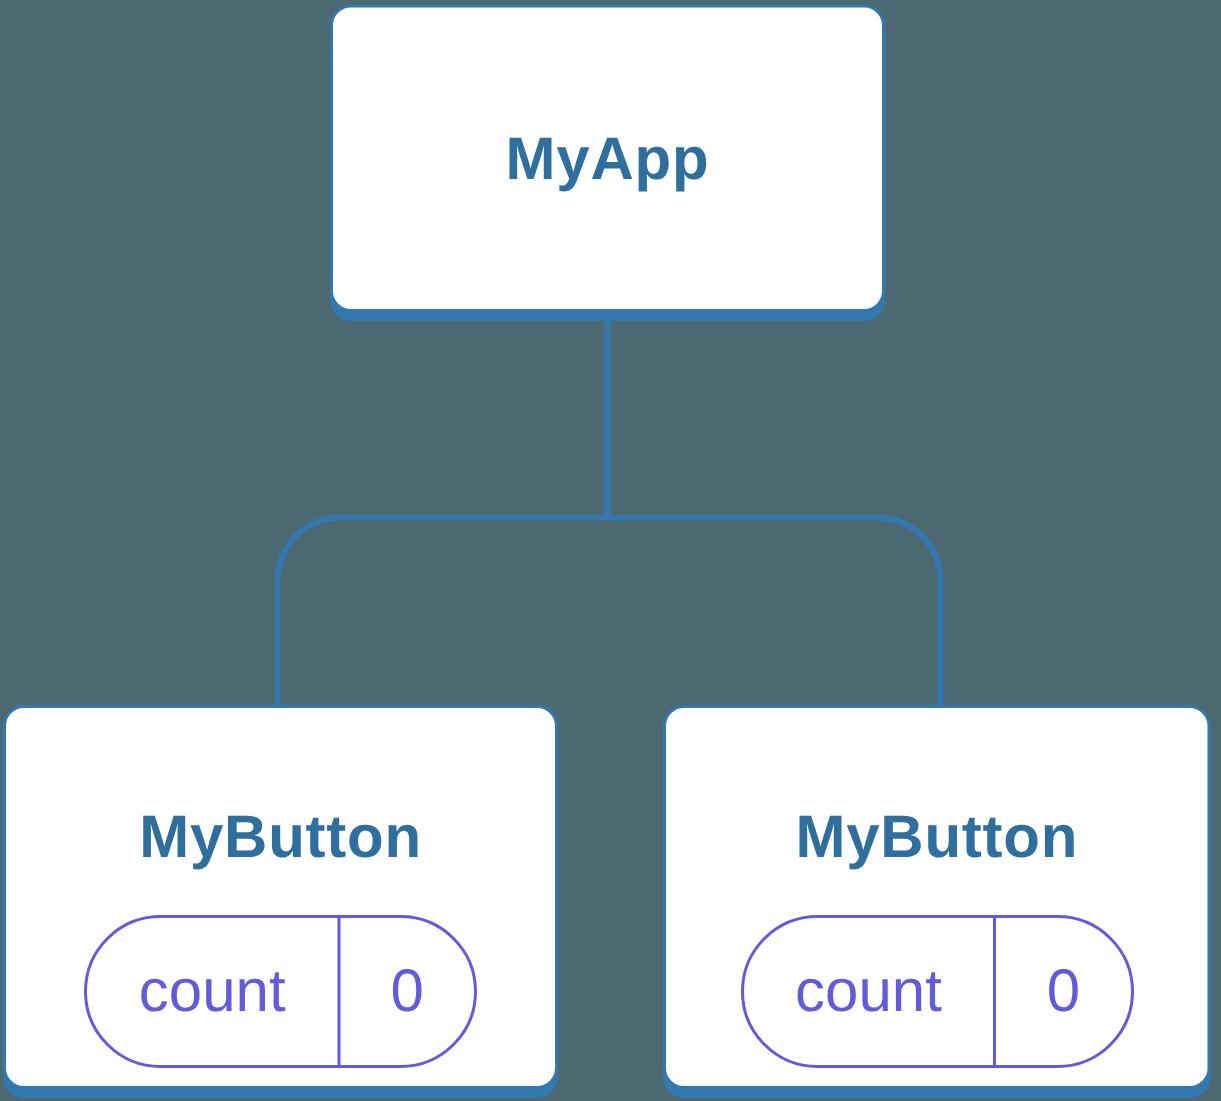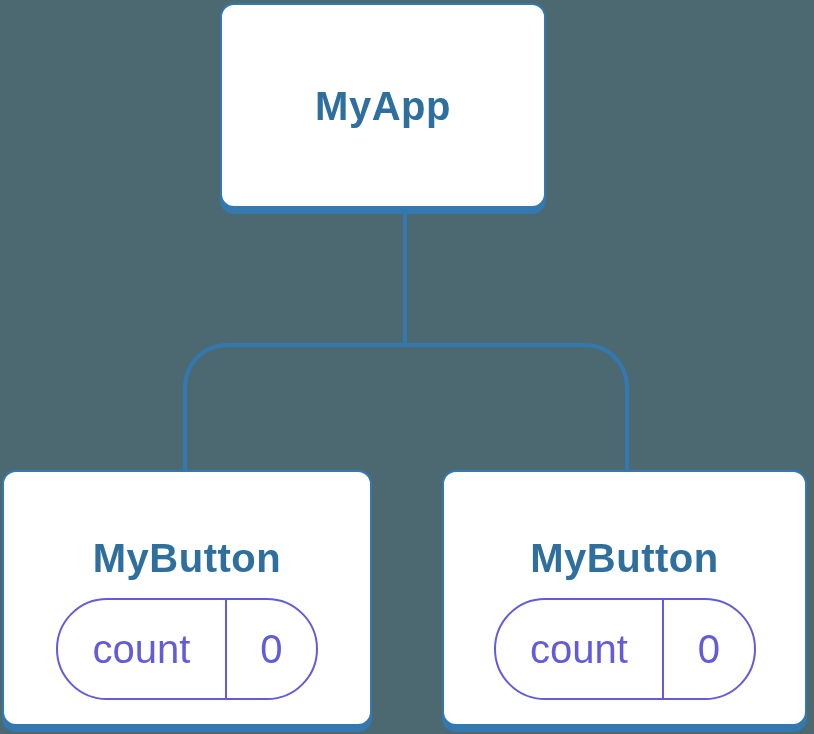--- a/index.html
+++ b/index.html
@@ -28,21 +28,21 @@
     background: var(--node-background);
     border: 2px solid var(--node-border);
     border-radius: 14px;
     box-shadow: 0 6px 0 0 var(--node-border);
     display: flex;
     flex-direction: column;
     align-items: center;
   }
   .node-root {
     left: 220px; top: 3px;
-    width: 326px; height: 205px;
+    width: 370px; height: 205px;
     justify-content: center;
   }
   .node-child-left  { left: 2px;   top: 470px; width: 370px; height: 256px; }
   .node-child-right { left: 442px; top: 470px; width: 365px; height: 256px; }
   .node-label {
     color: var(--node-label);
     font-size: 40px;
     font-weight: 700;
     letter-spacing: 0.5px;
     line-height: 1.2;
@@ -59,21 +59,21 @@
     position: absolute;
     left: 183px; top: 343px;
     width: 446px; height: 127px;
     border-top: 4px solid var(--connector);
     border-left: 4px solid var(--connector);
     border-right: 4px solid var(--connector);
     border-bottom: none;
     border-radius: 44px 44px 0 0;
   }
   .state-pill {
-    margin-top: 16px;
+    margin-top: 28px;
     width: 262px; height: 102px;
     border: 2px solid var(--state-accent);
     border-radius: 51px;
     display: flex;
     align-items: stretch;
     background: var(--node-background);
     overflow: hidden;
   }
   .state-name-cell {
     width: 65.5%;

